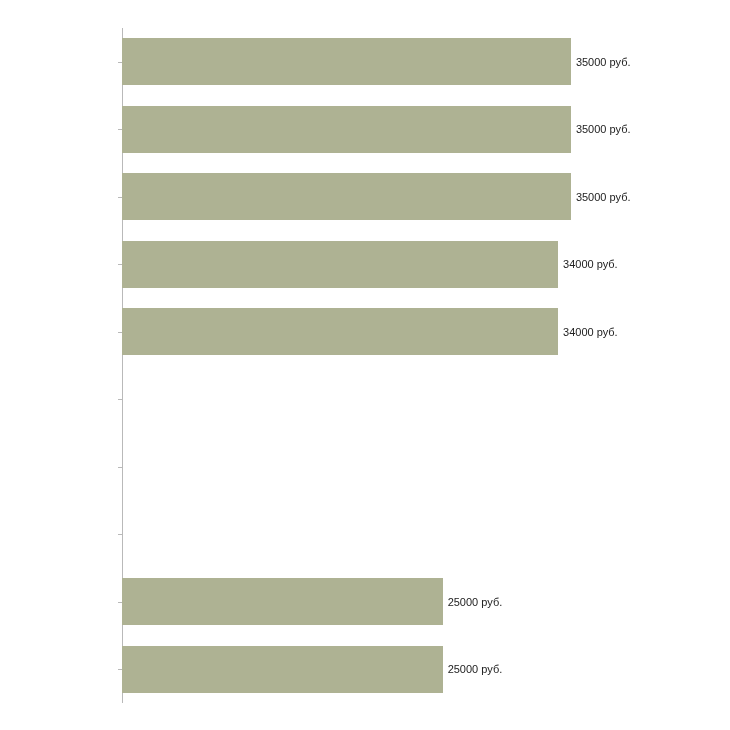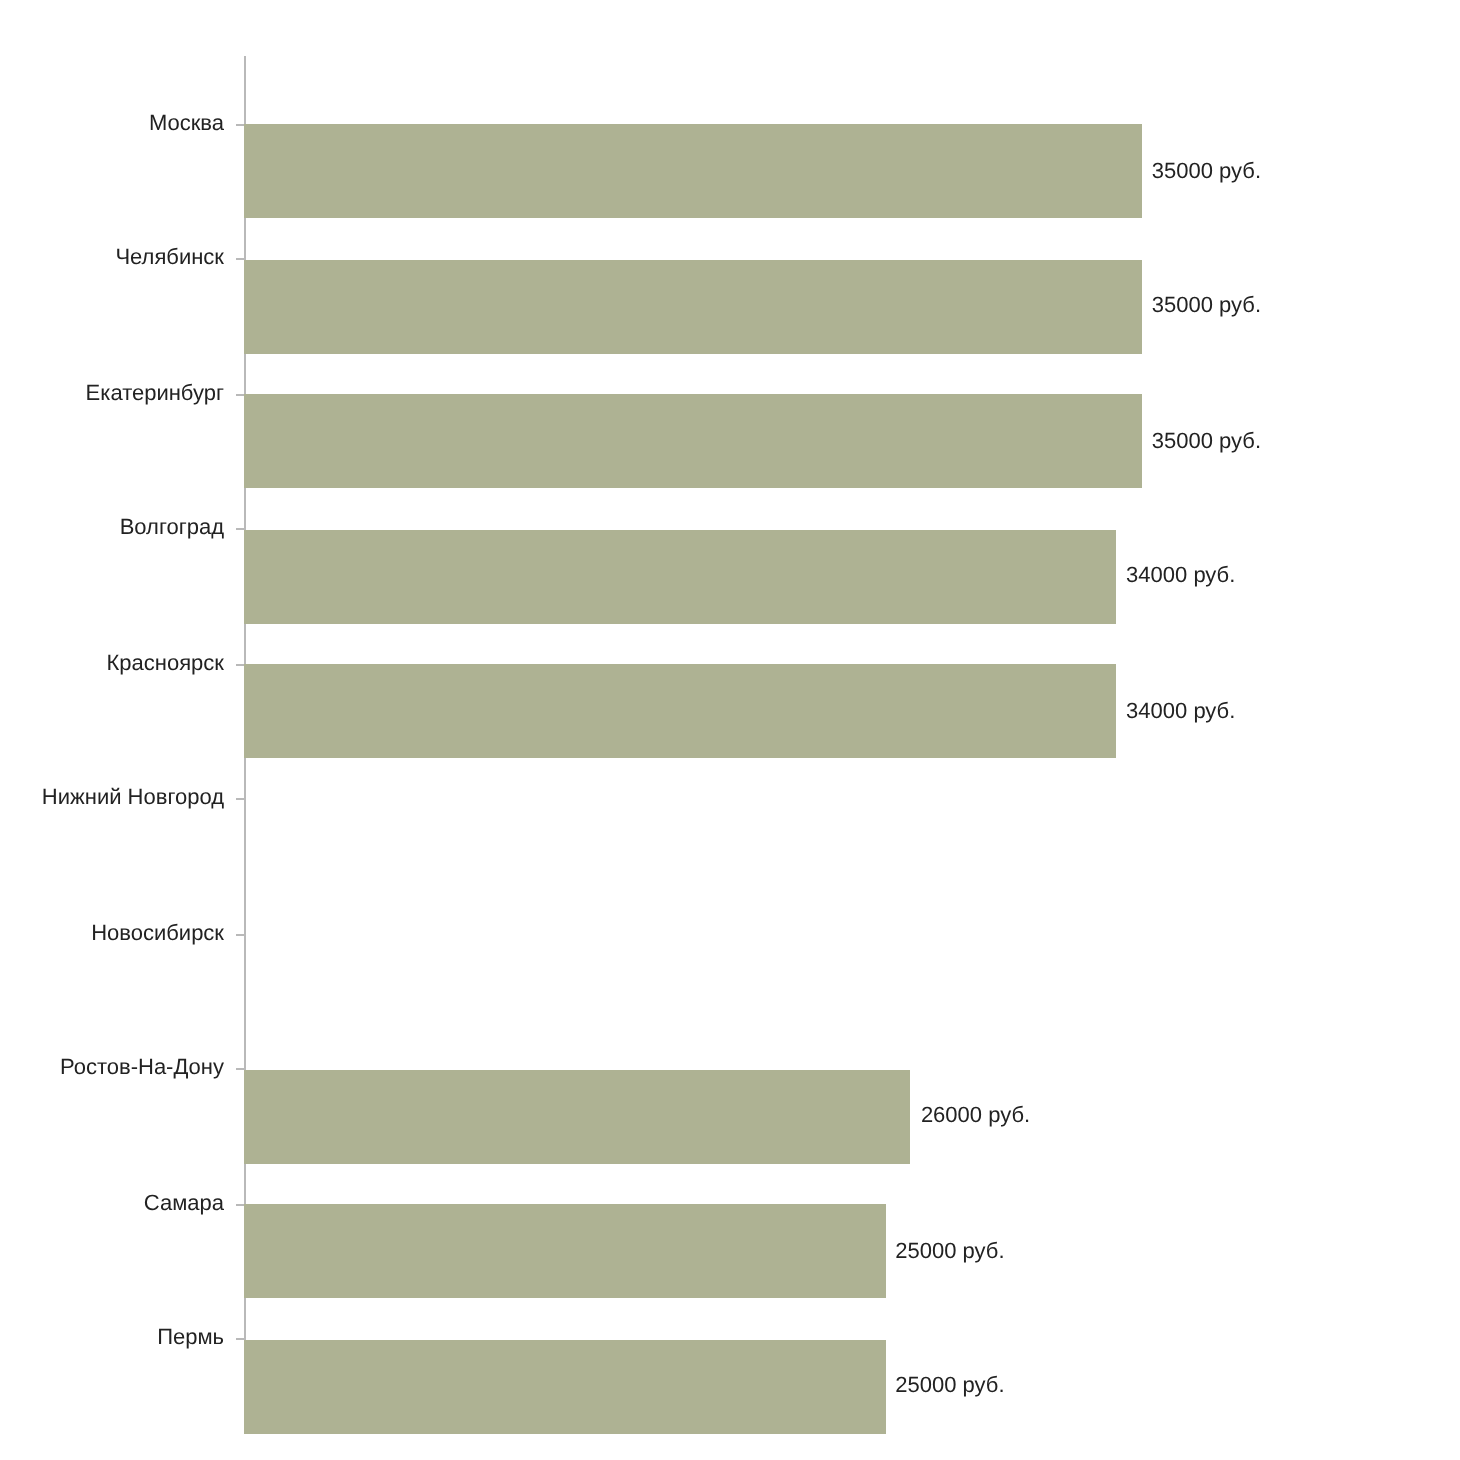--- a/index.html
+++ b/index.html
@@ -49,21 +49,20 @@
     left: 0;
     top: 0;
     width: 1px;
     height: 675px;
     background: #b9b9b9;
   }
   .bar-row {
     position: absolute;
     left: 0;
     width: 608px;
-    margin-top: 24px;
   }
   .bar {
     position: absolute;
     left: 0;
     top: 0;
     height: 100%;
     background: #aeb293;
   }
   .bar-value {
     position: absolute;
@@ -97,32 +96,20 @@
     background: #b9b9b9;
     left: -4px;
   }
 </style>
 </head>
 <body>
 
 <div id="chart-root">
 
 
-  <div class="y-labels">
-      <div class="y-label" style="top: 33.75px;">Москва</div>
-      <div class="y-label" style="top: 101.25px;">Челябинск</div>
-      <div class="y-label" style="top: 168.75px;">Екатеринбург</div>
-      <div class="y-label" style="top: 236.25px;">Волгоград</div>
-      <div class="y-label" style="top: 303.75px;">Красноярск</div>
-      <div class="y-label" style="top: 371.25px;">Нижний Новгород</div>
-      <div class="y-label" style="top: 438.75px;">Новосибирск</div>
-      <div class="y-label" style="top: 506.25px;">Ростов-На-Дону</div>
-      <div class="y-label" style="top: 573.75px;">Самара</div>
-      <div class="y-label" style="top: 641.25px;">Пермь</div>
-    </div>
 
   <div class="plot">
     <div class="axis-line"></div>
   <div class="bar-row" style="top: 10.25px; height: 47px;">
         <div class="bar" style="width: 448.875px; background: rgb(174, 178, 147);"></div>
         <div class="bar-value" style="left: 448.875px;">35000 руб.</div>
       </div>
       <div class="tick-mark" style="top: 33.75px;"></div>
       <div class="bar-row" style="top: 77.75px; height: 47px;">
         <div class="bar" style="width: 448.875px; background: rgb(174, 178, 147);"></div>
@@ -139,24 +126,20 @@
         <div class="bar-value" style="left: 436.05px;">34000 руб.</div>
       </div>
       <div class="tick-mark" style="top: 236.25px;"></div>
       <div class="bar-row" style="top: 280.25px; height: 47px;">
         <div class="bar" style="width: 436.05px; background: rgb(174, 178, 147);"></div>
         <div class="bar-value" style="left: 436.05px;">34000 руб.</div>
       </div>
       <div class="tick-mark" style="top: 303.75px;"></div>
       <div class="tick-mark" style="top: 371.25px;"></div>
       <div class="tick-mark" style="top: 438.75px;"></div>
-      <div class="bar-row" style="top: 482.75px; height: 47px;">
-        <div class="bar" style="width: 333.45px; background: rgb(174, 178, 147);"></div>
-        <div class="bar-value" style="left: 333.45px;">26000 руб.</div>
-      </div>
       <div class="tick-mark" style="top: 506.25px;"></div>
       <div class="bar-row" style="top: 550.25px; height: 47px;">
         <div class="bar" style="width: 320.625px; background: rgb(174, 178, 147);"></div>
         <div class="bar-value" style="left: 320.625px;">25000 руб.</div>
       </div>
       <div class="tick-mark" style="top: 573.75px;"></div>
       <div class="bar-row" style="top: 617.75px; height: 47px;">
         <div class="bar" style="width: 320.625px; background: rgb(174, 178, 147);"></div>
         <div class="bar-value" style="left: 320.625px;">25000 руб.</div>
       </div>

